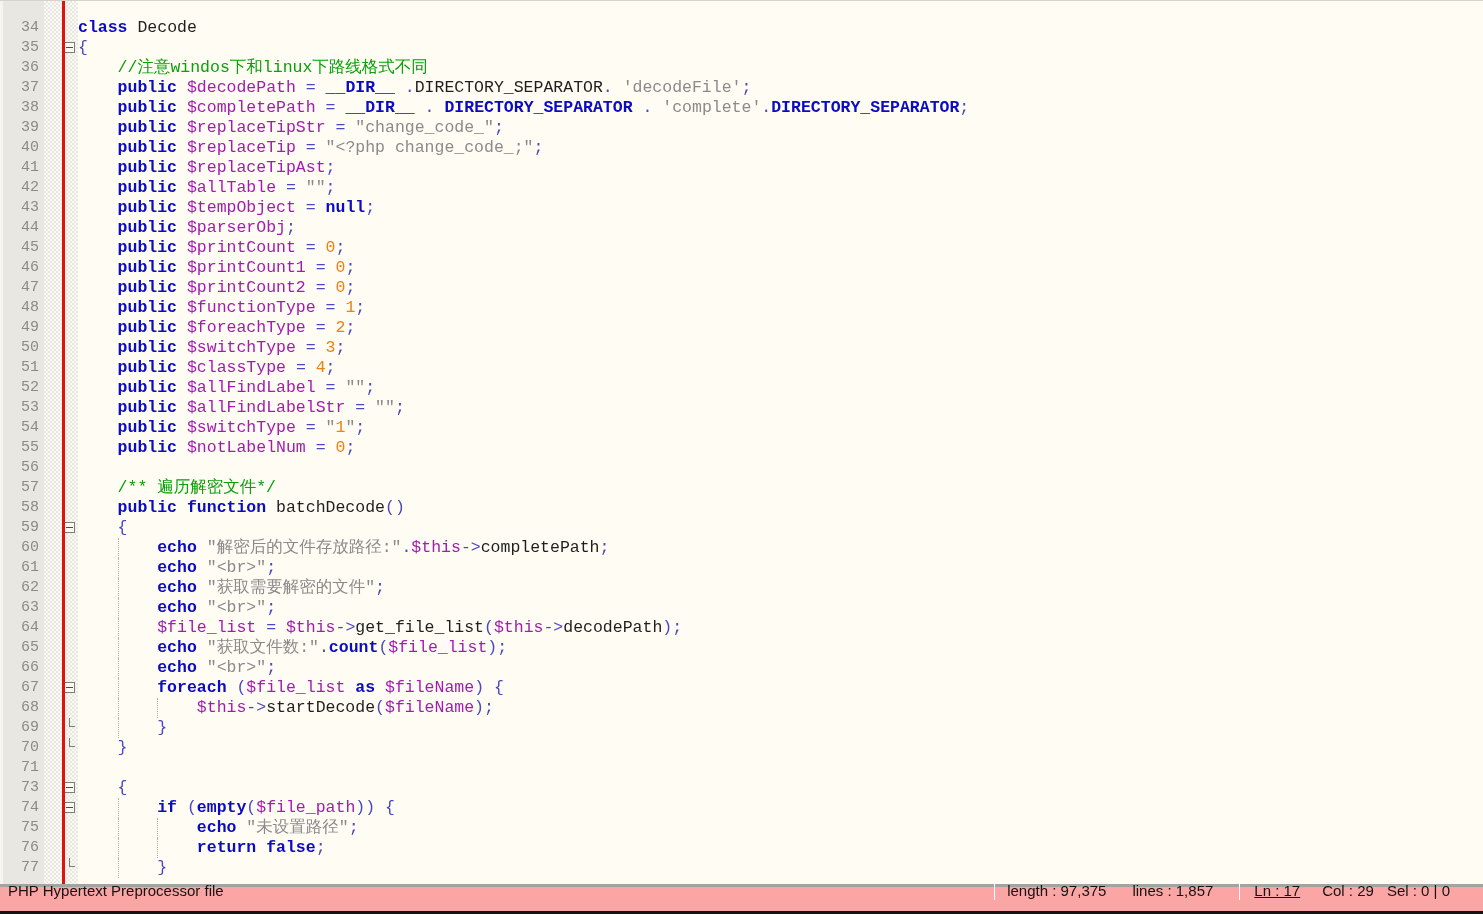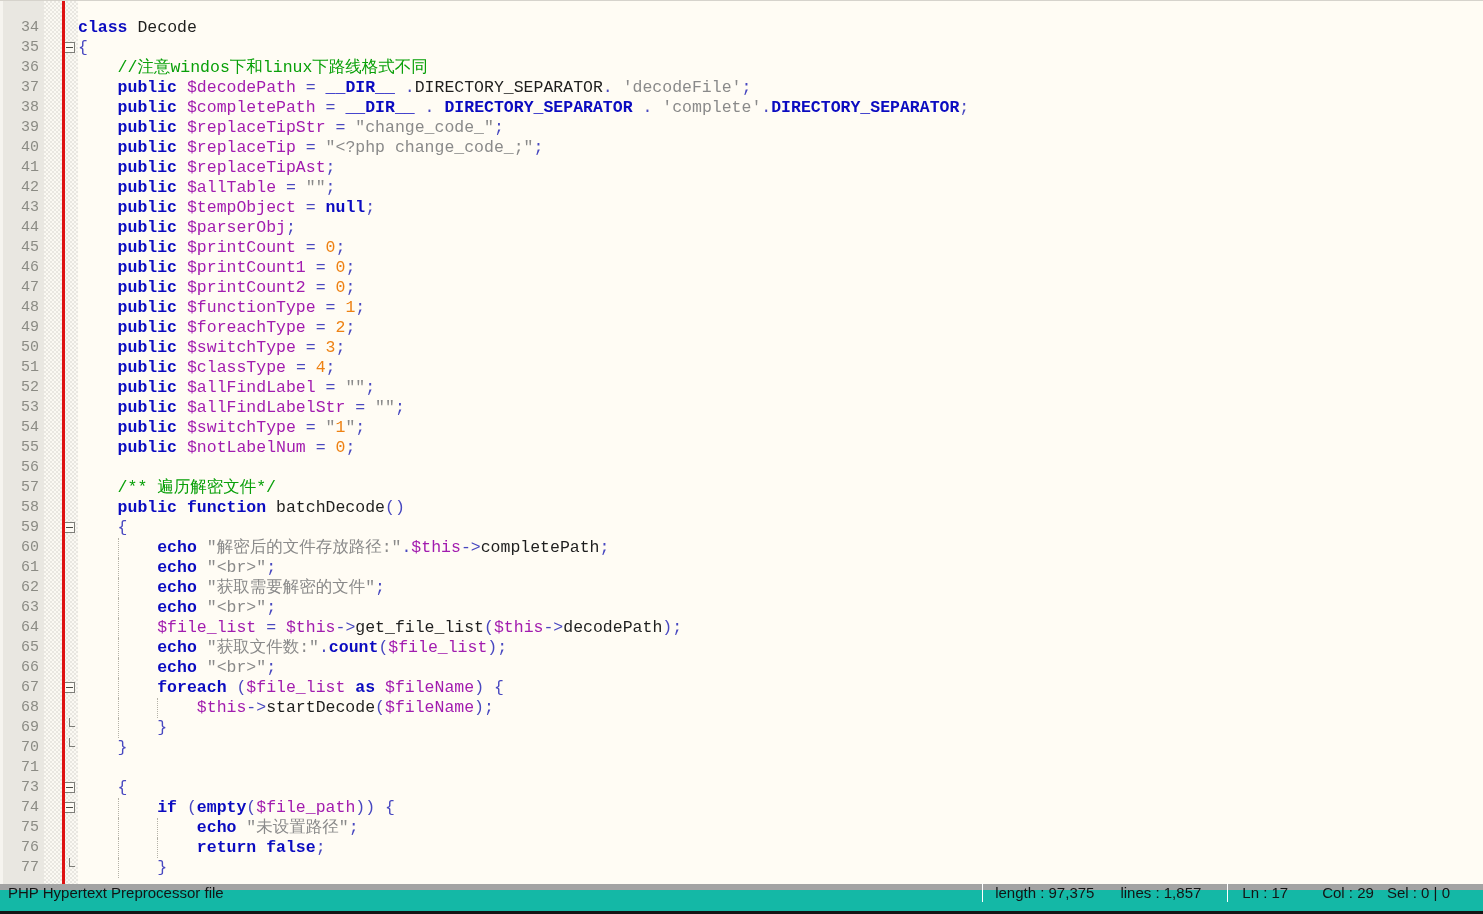--- a/index.html
+++ b/index.html
@@ -42,33 +42,33 @@
   
   .tk-k { color:#0B0BC0; font-weight:bold; }  
   .tk-v { color:#a21caf; }                    
   .tk-i { color:#1E1E1E; }                    
   .tk-o { color:#4848C0; }                    
   .tk-s { color:#8A8A8A; }                    
   .tk-n { color:#EE8112; }                    
   .tk-c { color:#09A009; }                    
 
   
-  .statusbar { position:relative; width:1483px; height:30px; background:#14b8a6;
-               border-top:6px solid #a3a3a3; display:flex; align-items:center;
+  .statusbar { position:relative; width:1483px; height:30px; background:#fca5a5;
+               border-top:3px solid #a3a3a3; display:flex; align-items:center;
                font:15px "Liberation Sans",sans-serif; color:#141414;
                padding-bottom:20px; }
   .statusbar::after { content:''; position:absolute; left:0; right:0; bottom:0;
                       height:3px; background:#141414; }
   .sb-left { padding-left:8px; }
   .sb-right { margin-left:auto; display:flex; align-items:center; padding-right:33px; }
   .sb-div { width:1px; height:19px; background:#ACACA8; border-right:1px solid #FFFFFF; }
   .sb-item { white-space:pre; }
   .m-len { margin:0 8px 0 12px; }
   .m-lin { margin:0 26px 0 18px; }
-  .m-ln  { margin:0 16px 0 14px; }
+  .m-ln  { margin:0 4px 0 14px;text-decoration:underline; }
   .m-col { margin:0 0 0 18px; }
   .m-sel { margin:0 0 0 13px; }
 </style>
 </head>
 <body>
 
 <div class="editor">
   <div class="gutter-bg"></div>
   <div class="fold-bg"></div>
   <div class="change-bar"></div>

